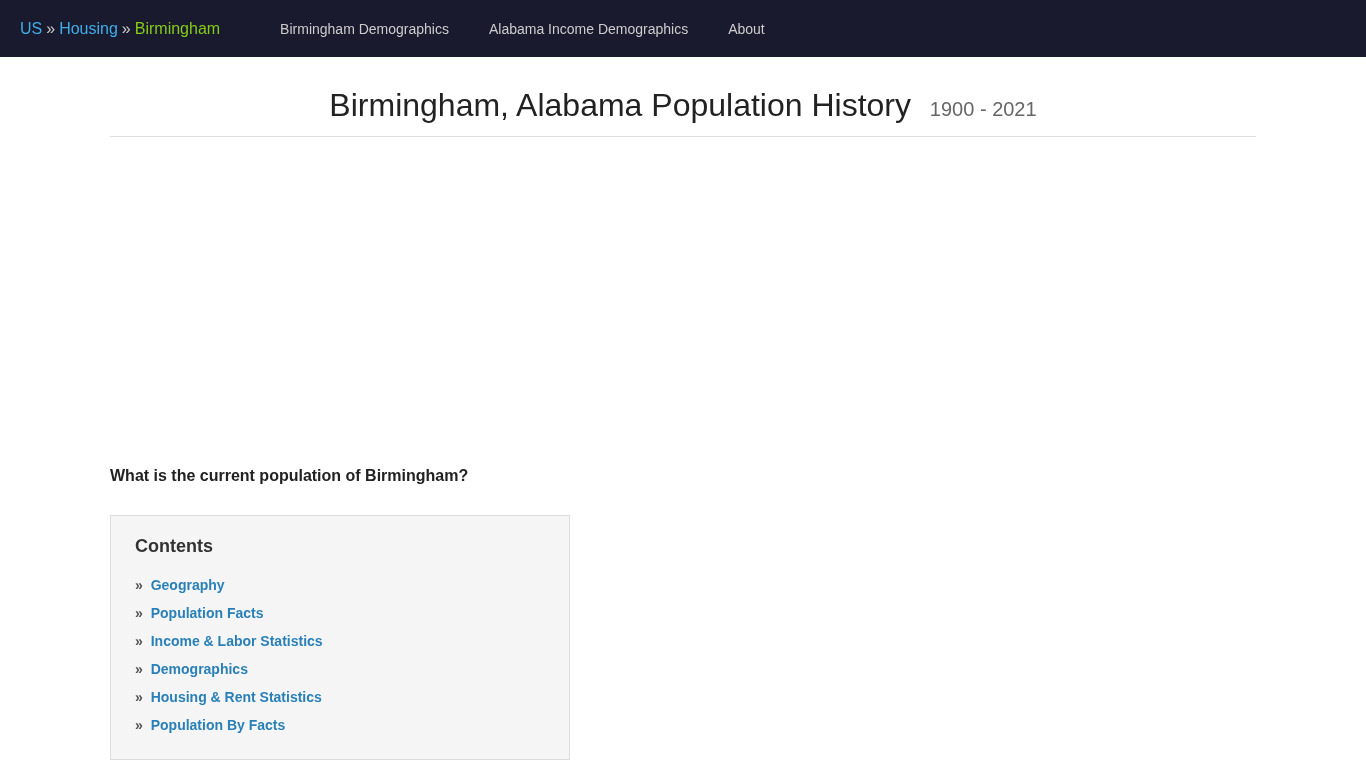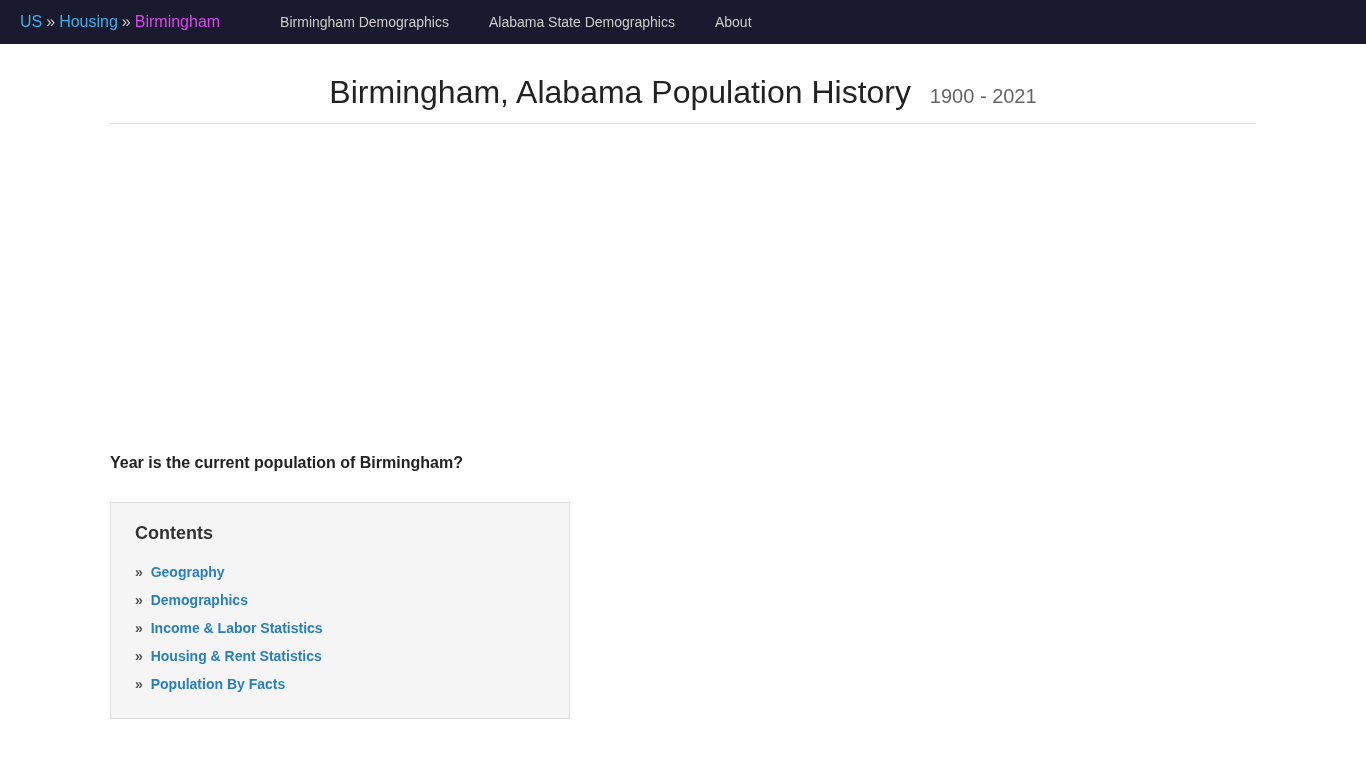--- a/index.html
+++ b/index.html
@@ -13,21 +13,21 @@
       font-size: 14px;
       color: #333;
       background: #fff;
       width: 1366px;
       min-height: 768px;
     }
 
     
     nav {
       background: #1a1a2e;
-      height: 44px;
+      height: 57px;
       display: flex;
       align-items: center;
       padding: 0 20px;
       gap: 0;
     }
 
     .nav-breadcrumb {
       display: flex;
       align-items: center;
       gap: 4px;
@@ -40,21 +40,21 @@
       font-size: 16px;
       font-weight: 500;
     }
 
     .nav-breadcrumb .crumb-separator {
       color: #ccc;
       font-size: 16px;
     }
 
     .nav-breadcrumb .crumb-current {
-      color: #d946ef;
+      color: #84cc16;
       font-size: 16px;
       font-weight: 500;
     }
 
     .nav-links {
       display: flex;
       gap: 0;
     }
 
     .nav-links a {
@@ -169,62 +169,66 @@
 <nav>
   <div class="nav-breadcrumb">
     <a class="crumb-link">US</a>
     <span class="crumb-separator">»</span>
     <a class="crumb-link">Housing</a>
     <span class="crumb-separator">»</span>
     <span class="crumb-current">Birmingham</span>
   </div>
   <div class="nav-links">
     <a>Birmingham Demographics</a>
-    <a>Alabama State Demographics</a>
+    <a>Alabama Income Demographics</a>
     <a>About</a>
   </div>
 </nav>
 
 <div class="main-content">
 
   <div class="page-title-container">
     <h1 class="page-title">
       <span>Birmingham, Alabama Population History</span>
       <span class="year-range">1900 - 2021</span>
     </h1>
   </div>
 
   <hr class="title-divider">
 
   
   <div class="ad-area"></div>
 
   
   <div class="question-section">
-    <p class="question-heading">Year is the current population of Birmingham?</p>
+    <p class="question-heading">What is the current population of Birmingham?</p>
   </div>
 
   
   <div class="contents-box">
     <div class="contents-title">Contents</div>
     <ul class="contents-list">
       <li>
         <span class="bullet">»</span>
         <a>Geography</a>
       </li>
       <li>
         <span class="bullet">»</span>
+        <a>Population Facts</a>
+      </li>
+      <li>
+        <span class="bullet">»</span>
+        <a>Income &amp; Labor Statistics</a>
+      </li>
+      <li>
+        <span class="bullet">»</span>
         <a>Demographics</a>
       </li>
       <li>
         <span class="bullet">»</span>
-        <a>Income &amp; Labor Statistics</a>
-      </li>
-      <li>
-        <span class="bullet">»</span>
         <a>Housing &amp; Rent Statistics</a>
       </li>
       <li>
         <span class="bullet">»</span>
         <a>Population By Facts</a>
       </li>
     </ul>
   </div>
 
 </div>

